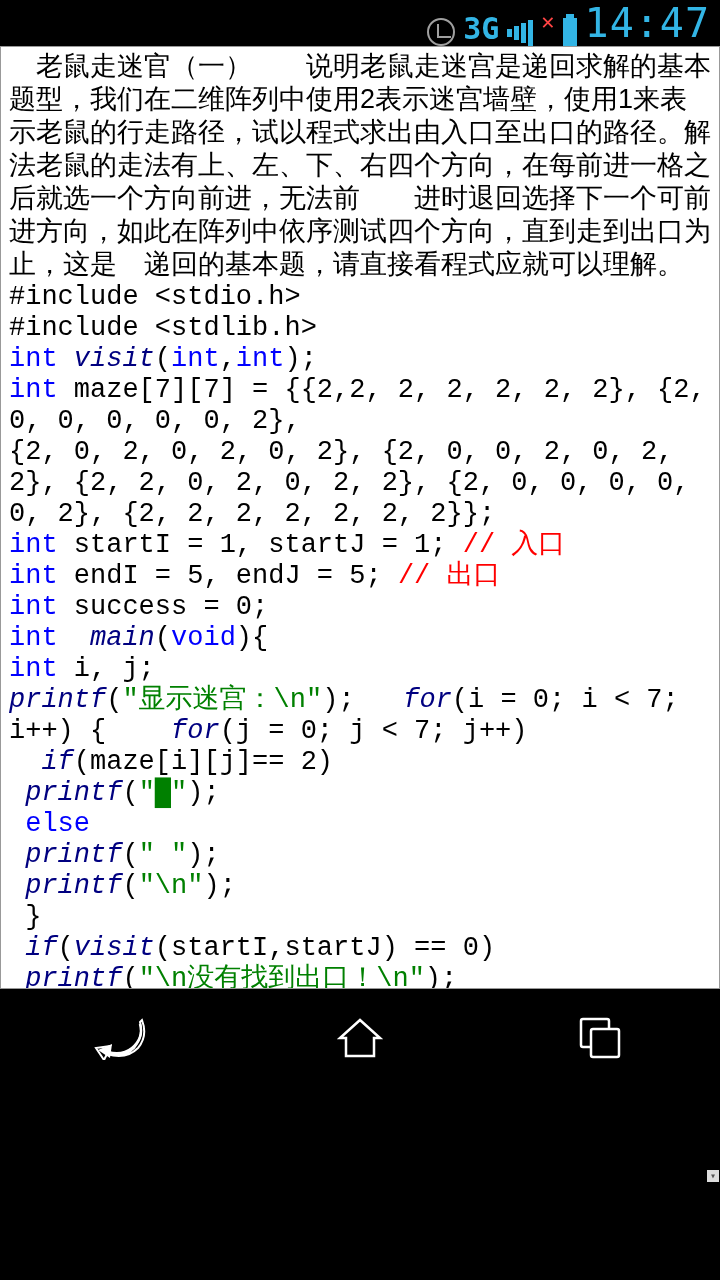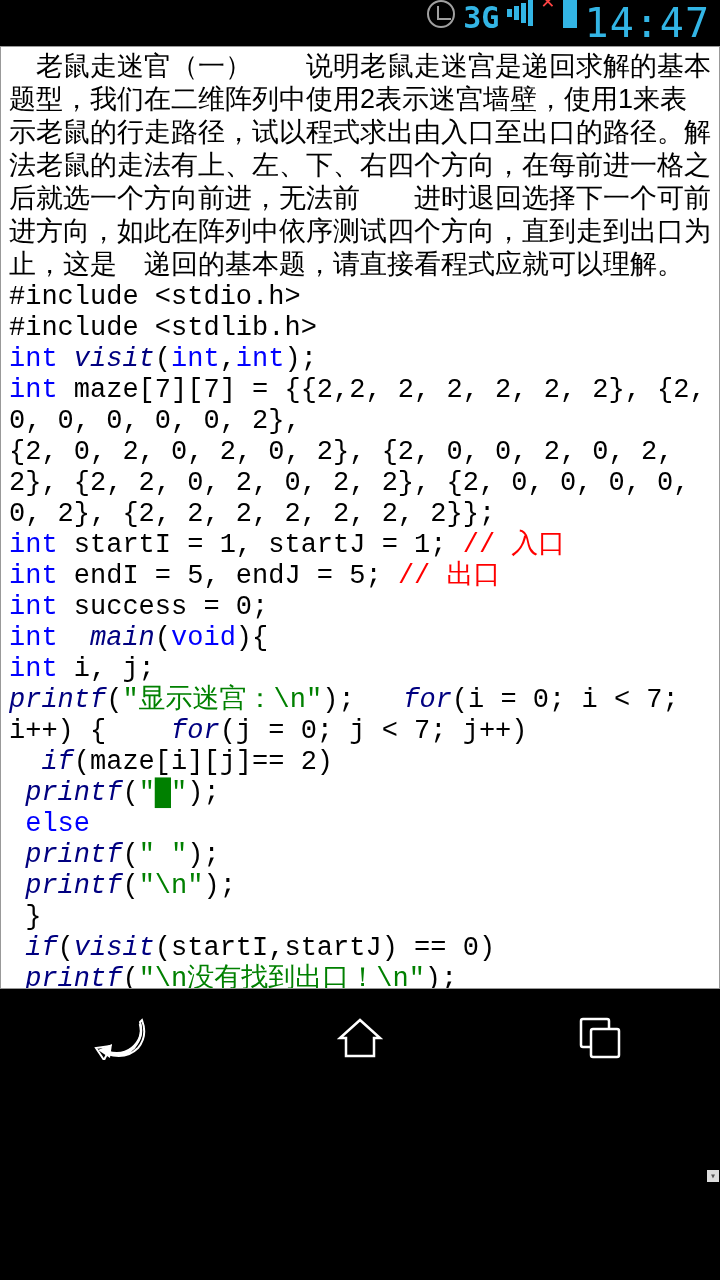--- a/index.html
+++ b/index.html
@@ -1,17 +1,17 @@
 <!DOCTYPE html>
 <html><head>
 <meta charset="utf-8">
 <style>
 *{margin:0;padding:0;box-sizing:border-box}
 body{font-family:monospace,"Microsoft YaHei",sans-serif;background:#000;width:720px;height:1280px;overflow:hidden;position:relative}
-.status-bar{height:46px;background:#000;display:flex;align-items:flex-start;justify-content:flex-end;padding:0 10px;color:#33b5e5;font-size:30px;gap:8px}
+.status-bar{height:46px;background:#000;display:flex;align-items:flex-end;justify-content:flex-end;padding:0 10px;color:#33b5e5;font-size:30px;gap:8px}
 .status-bar span{display:inline-flex;align-items:center}
 .alarm-icon{width:28px;height:28px;border:2.5px solid #a0a0a0;border-radius:50%;position:relative}
 .alarm-icon::before{content:"";position:absolute;width:12px;height:12px;border-left:2.5px solid #a0a0a0;border-bottom:2.5px solid #a0a0a0;top:4px;left:8px}
 .signal-icon{display:inline-flex;align-items:flex-end;gap:2px}
 .signal-icon i{width:5px;background:#33b5e5;display:inline-block}
 .signal-icon i:nth-child(1){height:8px}
 .signal-icon i:nth-child(2){height:14px}
 .signal-icon i:nth-child(3){height:20px}
 .signal-icon i:nth-child(4){height:26px}
 .x-badge{color:#ff4444;font-size:22px;font-weight:bold;position:relative;top:-12px}

